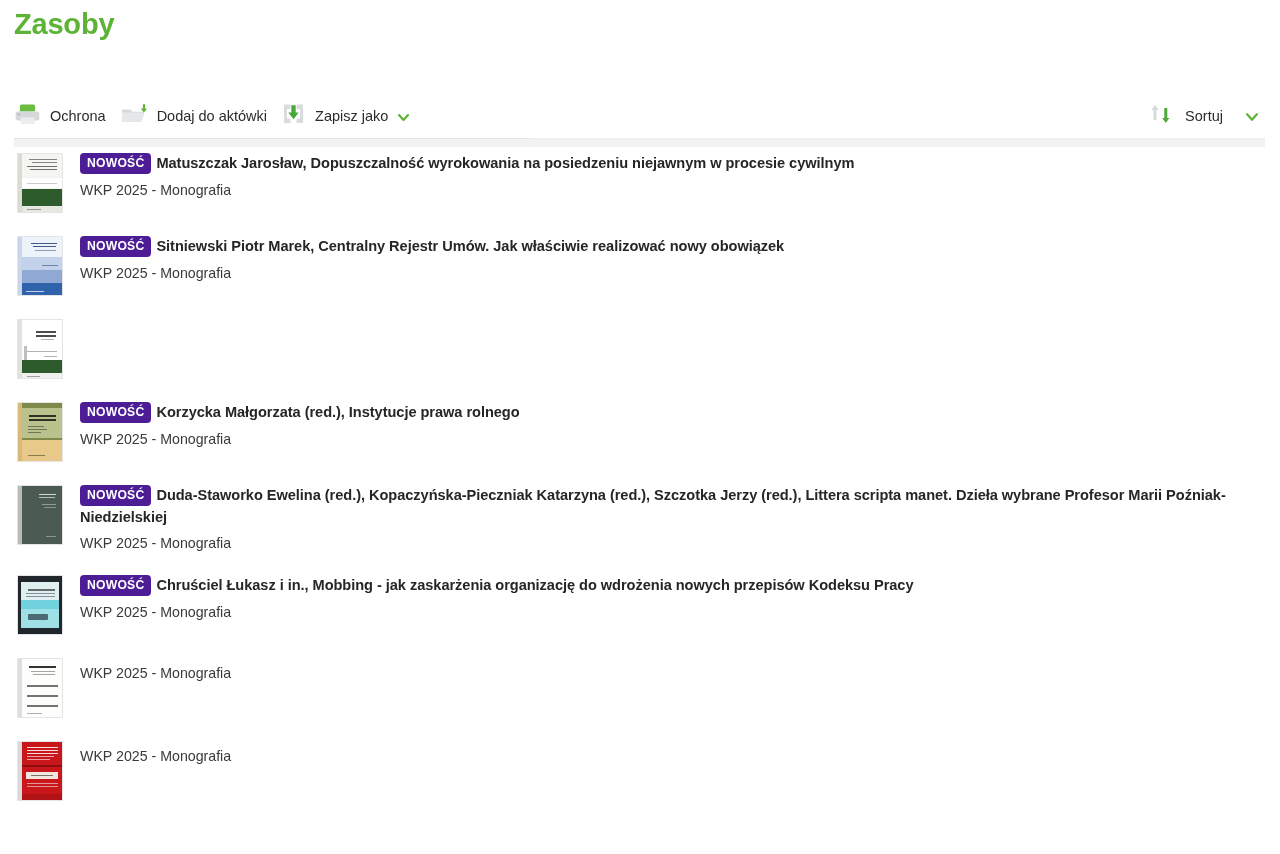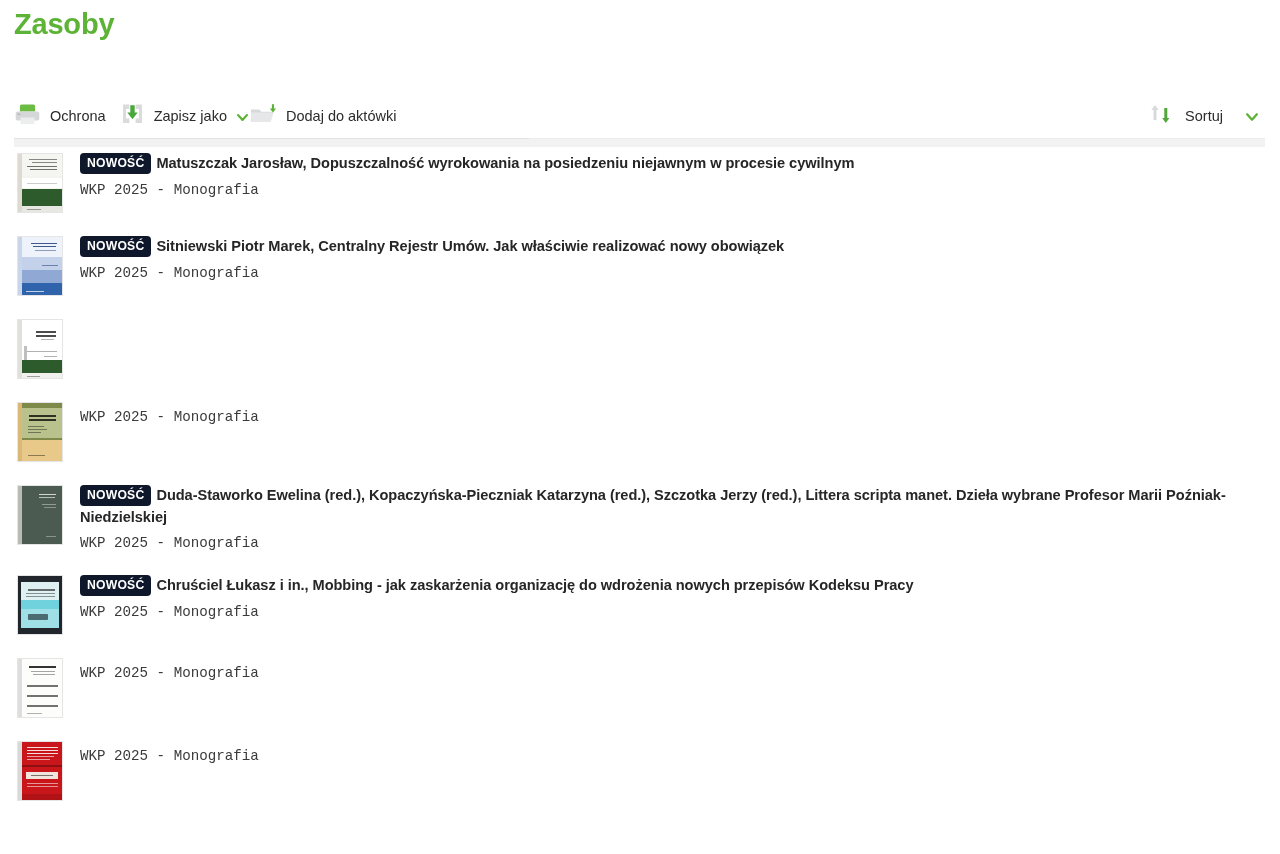--- a/index.html
+++ b/index.html
@@ -126,39 +126,38 @@
 
   .title-line {
     font-size: 14.6px;
     font-weight: bold;
     color: #262626;
     line-height: 21.5px;
     letter-spacing: -0.05px;
   }
   .badge {
     display: inline-block;
-    background: #0f172a;
+    background: #4c1d95;
     color: #ffffff;
     font-size: 12.2px;
     font-weight: bold;
     letter-spacing: 0.2px;
     line-height: 1;
     padding: 4px 7px 5px 7px;
     border-radius: 4px;
     margin-right: 5px;
     vertical-align: 1px;
     white-space: nowrap;
   }
   .title-text { cursor: pointer; }
   .meta {
     margin-top: 6px;
     font-size: 14.2px;
     color: #3a3a3a;
     line-height: 19px;
-    font-family: Liberation Mono, monospace;
   }
 </style>
 </head>
 <body>
 
 <div class="page">
 
   <div class="page-title">Zasoby</div>
 
   <div class="toolbar">
@@ -168,49 +167,49 @@
       <div class="tb-btn">
         <span class="tb-icon">
           <svg width="27" height="26" viewBox="0 0 27 26">
             <path d="M7.5 3.5 h12 a1.6 1.6 0 0 1 1.6 1.6 v5.4 h-15.2 v-5.4 a1.6 1.6 0 0 1 1.6 -1.6 z" fill="#6cbc44"></path>
             <path d="M3.5 10.5 h20 a1.8 1.8 0 0 1 1.8 1.8 v5.4 a1.8 1.8 0 0 1 -1.8 1.8 h-20 a1.8 1.8 0 0 1 -1.8 -1.8 v-5.4 a1.8 1.8 0 0 1 1.8 -1.8 z" fill="#d5d7d8"></path>
             <rect x="6.6" y="16.6" width="13.8" height="6.4" rx="0.6" fill="#eceded"></rect>
             <rect x="3.3" y="12.6" width="3.2" height="1.6" rx="0.6" fill="#b9bcbd"></rect>
           </svg>
         </span>
         <span class="lbl">Ochrona</span>
+      </div>
+
+      <div class="tb-btn">
+        <span class="tb-icon">
+          <svg width="28" height="26" viewBox="0 0 28 26">
+            <path d="M2 8.5 h8.2 l2.2 2.2 h11.6 v1.6 h-22 z" fill="#d7d9da"></path>
+            <path d="M2.2 11.6 h22.4 l-2.6 8.5 a1.2 1.2 0 0 1 -1.15 0.85 h-18.1 a1.2 1.2 0 0 1 -1.15 -0.85 z" fill="#e6e7e8"></path>
+            <path d="M22.9 3.2 h2.1 v4.2 h2.1 l-3.15 4 -3.15 -4 h2.1 z" fill="#5cb335"></path>
+          </svg>
+        </span>
+        <span class="lbl">Dodaj do aktówki</span>
       </div>
 
       <div class="tb-btn" style="padding-right:0;">
         <span class="tb-icon">
           <svg width="25" height="26" viewBox="0 0 25 26">
             <path d="M3 3.5 h6.4 v4.4 h-3.4 v9.6 h3.4 v4.4 h-6.4 z" fill="#d9dbdc"></path>
             <path d="M22 3.5 h-6.4 v4.4 h3.4 v9.6 h-3.4 v4.4 h6.4 z" fill="#d9dbdc"></path>
             <path d="M10.3 4.2 h4.4 v7.4 h3.0 l-5.2 6.6 -5.2 -6.6 h3.0 z" fill="#49a83a"></path>
           </svg>
         </span>
         <span class="lbl">Zapisz jako</span>
         <span class="caret">
           <svg width="13" height="13" viewBox="0 0 13 13">
             <path d="M2 4 L6.5 9 L11 4" fill="none" stroke="#5cb335" stroke-width="2.1" stroke-linecap="round" stroke-linejoin="round"></path>
           </svg>
         </span>
       </div>
 
-      <div class="tb-btn">
-        <span class="tb-icon">
-          <svg width="28" height="26" viewBox="0 0 28 26">
-            <path d="M2 8.5 h8.2 l2.2 2.2 h11.6 v1.6 h-22 z" fill="#d7d9da"></path>
-            <path d="M2.2 11.6 h22.4 l-2.6 8.5 a1.2 1.2 0 0 1 -1.15 0.85 h-18.1 a1.2 1.2 0 0 1 -1.15 -0.85 z" fill="#e6e7e8"></path>
-            <path d="M22.9 3.2 h2.1 v4.2 h2.1 l-3.15 4 -3.15 -4 h2.1 z" fill="#5cb335"></path>
-          </svg>
-        </span>
-        <span class="lbl">Dodaj do aktówki</span>
-      </div>
-
     </div>
 
     <div class="tb-right">
       <span class="tb-icon">
         <svg width="24" height="26" viewBox="0 0 24 26">
           <path d="M6.0 4 L9.6 9 h-2.1 v10 h-3.0 v-10 h-2.1 z" fill="#d7d9da"></path>
           <path d="M16.8 22 L13.2 17 h2.1 v-10 h3.0 v10 h2.1 z" fill="#4fa839"></path>
         </svg>
       </span>
       <span class="sort-label">Sortuj</span>
@@ -308,20 +307,23 @@
             <div class="ln" style="left:7px;right:6px;top:16px;background:rgba(0,0,0,0.75);height:2px;"></div>
             <div class="ln" style="left:6px;width:16px;top:23px;background:rgba(0,0,0,0.4);"></div>
             <div class="ln" style="left:6px;width:19px;top:26px;background:rgba(0,0,0,0.4);"></div>
             <div class="ln" style="left:6px;width:13px;top:29px;background:rgba(0,0,0,0.4);"></div>
             <div class="band" style="top:35px;height:2px;background:#7d8a4a;"></div>
             <div class="ln" style="left:6px;width:17px;top:52px;background:rgba(0,0,0,0.4);"></div>
           </div>
         </div>
       </div>
       <div class="item-body">
+        <div class="title-line">
+          <span class="badge">NOWOŚĆ</span><span class="title-text">Korzycka Małgorzata (red.), Instytucje prawa rolnego</span>
+        </div>
         <div class="meta">WKP 2025 - Monografia</div>
       </div>
     </div>
 
     <div class="result-item">
       <div class="cover-wrap">
         <div class="cover" style="background:#4c5b52;">
           <div class="spine" style="background:#b9bcb6;"></div>
           <div class="inner">
             <div class="ln" style="left:17px;right:6px;top:8px;background:rgba(255,255,255,0.75);"></div>

